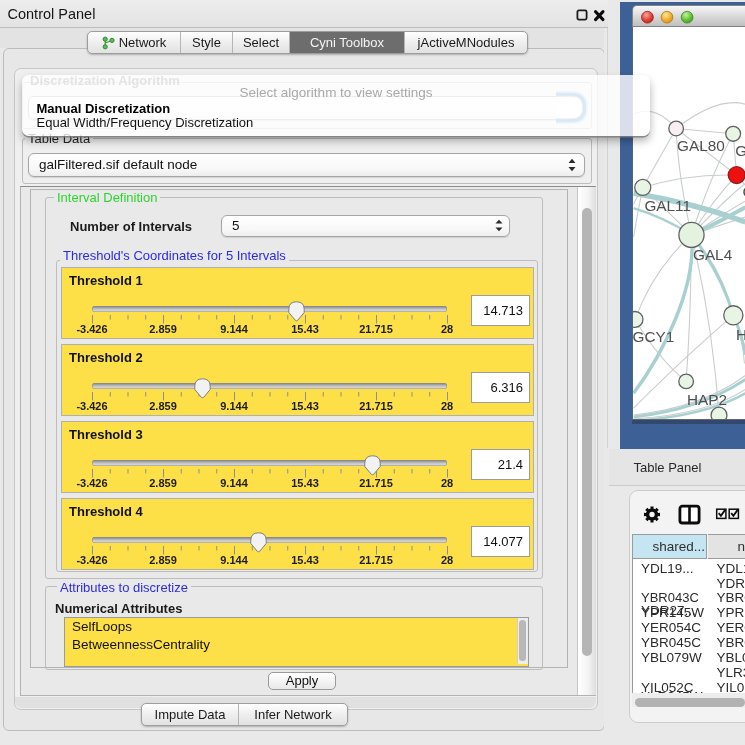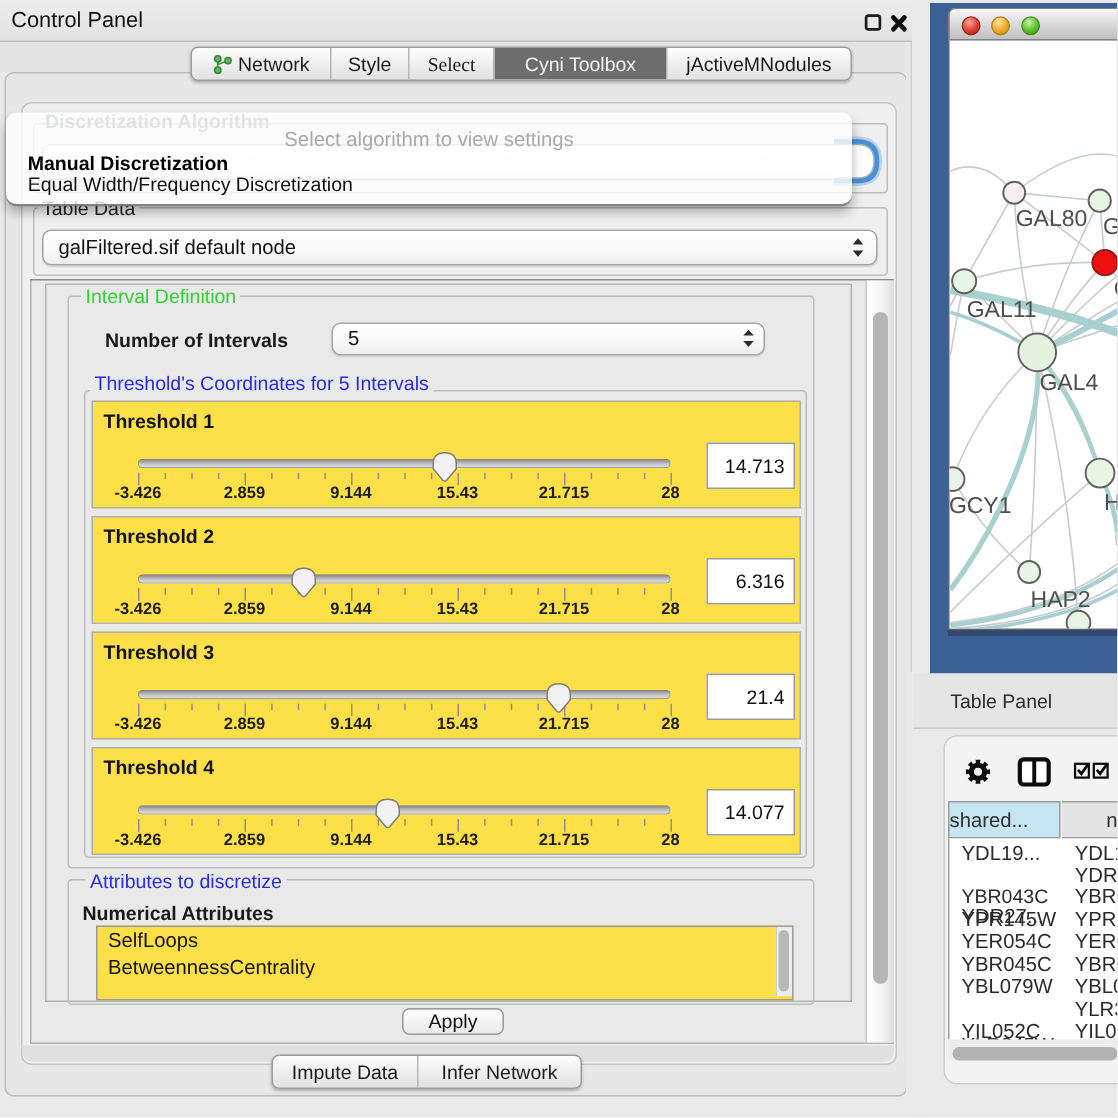--- a/index.html
+++ b/index.html
@@ -8,21 +8,21 @@
 .abs{position:absolute;}
 .b13{font-size:13px;font-weight:bold;color:#1a1a1a;}
 .t13{font-size:13px;color:#1a1a1a;}
 
 #titlebar{left:0;top:0;width:608px;height:27px;background:linear-gradient(#ededed,#e3e3e3);border-bottom:1px solid #bdbdbd;}
 #titletext{left:7.5px;top:6px;font-size:14.5px;color:#141414;}
 #outerpanel{left:2.5px;top:48px;width:600px;height:681px;border:1px solid #bcbcbc;border-radius:6px;background:#e7e7e7;}
 #innerpanel{left:14px;top:68px;width:582px;height:640px;border:1px solid #c6c6c6;border-radius:7px;background:#efefef;}
 #innerbottom{left:15px;top:697px;width:581px;height:10.5px;background:#e0e0e0;border-radius:0 0 7px 7px;}
 
-.seg{position:absolute;display:flex;border:1px solid #9d9d9d;border-radius:5px;background:linear-gradient(#ffffff,#f0f0f0 45%,#e2e2e2);box-shadow:0 1px 2px rgba(0,0,0,.25);overflow:hidden;margin-left:40px;}
+.seg{position:absolute;display:flex;border:1px solid #9d9d9d;border-radius:5px;background:linear-gradient(#ffffff,#f0f0f0 45%,#e2e2e2);box-shadow:0 1px 2px rgba(0,0,0,.25);overflow:hidden;}
 .seg .sg{font-size:13px;color:#1a1a1a;text-align:center;border-left:1px solid #b5b5b5;display:flex;align-items:center;justify-content:center;}
 .seg .sg:first-child{border-left:none;}
 .seg .dark{background:#6d6d6d;color:#f4f4f4;}
 
 .group{position:absolute;border:1px solid #bdbdbd;border-radius:3px;}
 .glabel{position:absolute;font-size:13px;padding:0 3px;z-index:2;}
 .green{color:#2fd42f;}
 .blue{color:#2b2be6;}
 
 .combo{position:absolute;background:linear-gradient(#ffffff,#f7f7f7 70%,#ededed);border:1px solid #a6a6a6;border-radius:6px;font-size:13.5px;color:#111;box-shadow:0 1px 1px rgba(0,0,0,0.12);}
@@ -33,21 +33,21 @@
 .thr .ttitle{position:absolute;left:7px;top:5px;font-size:13px;font-weight:bold;color:#111;}
 .track{position:absolute;left:30px;top:38px;width:355px;height:6px;border-radius:3px;background:linear-gradient(#808080,#a6a6a6 30%,#cbcbcb 60%,#dedede);box-shadow:inset 0 0 0 0.5px #8a8a8a;}
 .ticks{position:absolute;left:30px;top:47px;}
 .tl{position:absolute;top:55px;width:56px;text-align:center;font-size:11px;font-weight:bold;color:#1c1c1c;}
 .thumb{position:absolute;top:33px;}
 .tfield{position:absolute;left:409px;top:27px;width:51px;height:29px;background:#fff;border:1px solid #9c9c9c;font-size:13px;color:#111;text-align:right;line-height:29px;padding-right:6px;}
 
 #attrlist{left:64px;top:617px;width:462.5px;height:47.5px;background:#fde047;border:1px solid #9a9a9a;overflow:hidden;font-size:13.5px;color:#111;}
 #attrlist div{padding-left:7px;line-height:17.5px;white-space:nowrap;}
 
-#popup{left:4px;top:75px;width:564px;height:61px;border-radius:7px;background:rgba(255,255,255,0.80);box-shadow:0 1.5px 0 rgba(125,125,125,0.85),0 5px 8px rgba(0,0,0,0.3);z-index:30;}
+#popup{left:22px;top:75px;width:628px;height:61px;border-radius:7px;background:rgba(255,255,255,0.80);box-shadow:0 1.5px 0 rgba(125,125,125,0.85),0 5px 8px rgba(0,0,0,0.3);z-index:30;}
 
 #bluebg{left:620px;top:1.5px;width:125px;height:447px;background:#3d6097;}
 #tpband{left:608.5px;top:448.5px;width:136.5px;height:36px;background:#e5e5e5;border-bottom:1px solid #cbcbcb;}
 #tablepanel{left:629px;top:489.5px;width:150px;height:231px;background:#f3f3f3;border:1px solid #cdcdcd;border-radius:9px;}
 .cell{position:absolute;font-size:13px;color:#2b2b2b;}
 </style>
 </head>
 <body>
 <div id="root">
 
@@ -64,21 +64,21 @@
 
   <div class="seg" style="left:87px;top:31px;height:21px;">
     <div class="sg" style="width:92px;">
       <svg width="13" height="14" viewBox="0 0 13 14" style="margin-right:4px">
         <path d="M3.2,3.5 L3.2,10.5 M3.2,7 L9.8,4.5" stroke="#3a9e3a" stroke-width="1.2" fill="none"></path>
         <circle cx="3.2" cy="3.2" r="2.1" fill="#62b862" stroke="#2f8b2f" stroke-width="1"></circle>
         <circle cx="3.2" cy="10.8" r="2.1" fill="#62b862" stroke="#2f8b2f" stroke-width="1"></circle>
         <circle cx="10" cy="4.4" r="2.1" fill="#62b862" stroke="#2f8b2f" stroke-width="1"></circle>
       </svg>Network</div>
     <div class="sg" style="width:51px;">Style</div>
-    <div class="sg" style="width:56px;font-family:Liberation Serif, serif;">Select</div>
+    <div class="sg" style="width:56px;">Select</div>
     <div class="sg dark" style="width:114px;">Cyni Toolbox</div>
     <div class="sg" style="width:122px;">jActiveMNodules</div>
   </div>
 
   <div class="group" style="left:22px;top:82px;width:568px;height:45px;"></div>
   <div class="abs b13" style="left:30px;top:73px;color:#707478;">Discretization Algorithm</div>
   <div class="combo" style="left:28px;top:96px;width:556px;height:22px;"></div>
   <svg class="abs" style="left:556px;top:90px;z-index:29;" width="34" height="36" viewBox="0 0 34 36">
     <path d="M0,4.5 H16 Q28.5,4.5 28.5,17.5 Q28.5,30.5 16,30.5 H0" fill="none" stroke="#a9cde9" stroke-width="7" opacity="0.85"></path>
     <path d="M0,4.5 H16 Q28.5,4.5 28.5,17.5 Q28.5,30.5 16,30.5 H0" fill="none" stroke="#4a90d5" stroke-width="3.4"></path>
@@ -306,21 +306,21 @@
     <rect x="37.9" y="2.2" width="19.2" height="16.8" rx="2.5" fill="#fff" stroke="#0c0c0c" stroke-width="2.8"></rect>
     <line x1="47.5" y1="2.2" x2="47.5" y2="19" stroke="#0c0c0c" stroke-width="2.6"></line>
     <g stroke="#0c0c0c" fill="none">
       <rect x="74.7" y="5.2" width="9.2" height="9.2" stroke-width="1.5"></rect>
       <path d="M76.7,9.2 l2.2,2.6 l4.6,-6.4" stroke-width="1.8"></path>
       <rect x="87.2" y="5.2" width="9.2" height="9.2" stroke-width="1.5"></rect>
       <path d="M89.2,9.2 l2.2,2.6 l4.6,-6.4" stroke-width="1.8"></path>
     </g>
   </svg>
 
-  <div class="abs" style="left:632px;top:533.5px;width:72px;height:23.5px;background:#c5e5f3;border:1px solid #9b9b9b;line-height:23.5px;font-size:13.5px;color:#2f2f2f;padding-right:1px;">shared...</div>
+  <div class="abs" style="left:632px;top:533.5px;width:72px;height:23.5px;background:#c5e5f3;border:1px solid #9b9b9b;text-align:right;line-height:23.5px;font-size:13.5px;color:#2f2f2f;padding-right:1px;">shared...</div>
   <div class="abs" style="left:707.5px;top:533.5px;width:37.5px;height:23.5px;background:#e3e3e3;border-top:1px solid #9b9b9b;border-bottom:1px solid #9b9b9b;font-size:13.5px;color:#2f2f2f;padding-left:30px;line-height:23.5px;">n</div>
 
   <div class="abs" style="left:632px;top:558.5px;width:113px;height:134px;background:#ffffff;border-left:1px solid #9b9b9b;"></div>
   <div class="cell" style="left:641px;top:561.6px;line-height:14.9px;font-size:13.5px;">YDL19...</div>
     <div class="cell" style="left:716.5px;top:561.6px;line-height:14.9px;font-size:13.5px;">YDL1</div>
   <div class="cell" style="left:641px;top:604px;line-height:14.9px;font-size:13.5px;">YDR27...</div>
     <div class="cell" style="left:716.5px;top:576.5px;line-height:14.9px;font-size:13.5px;">YDR2</div>
   <div class="cell" style="left:641px;top:591.4px;line-height:14.9px;font-size:13px;">YBR043C</div>
     <div class="cell" style="left:716.5px;top:591.4px;line-height:14.9px;font-size:13.5px;">YBR0</div>
   <div class="cell" style="left:641px;top:606.3px;line-height:14.9px;font-size:13.5px;">YPR145W</div>

